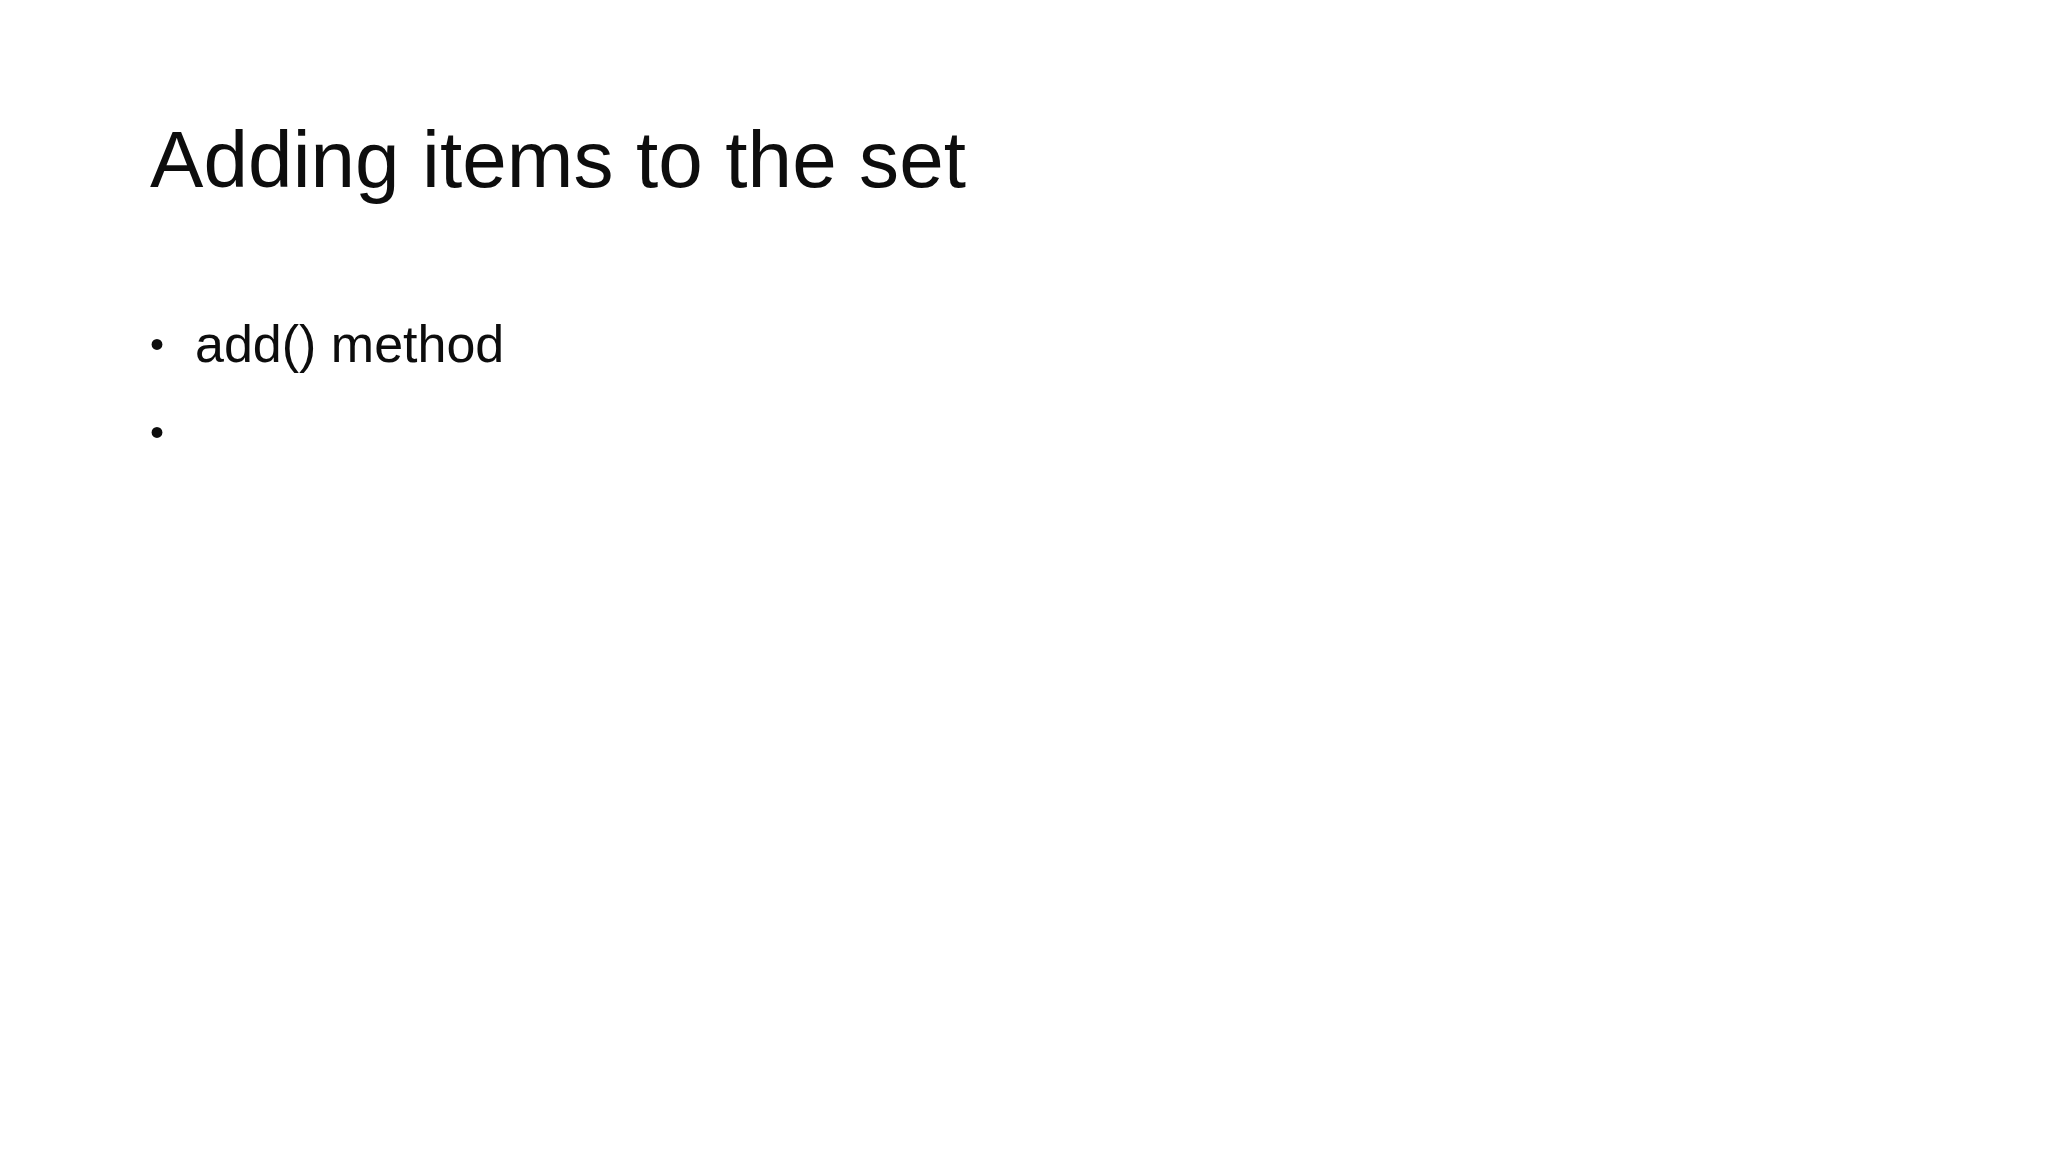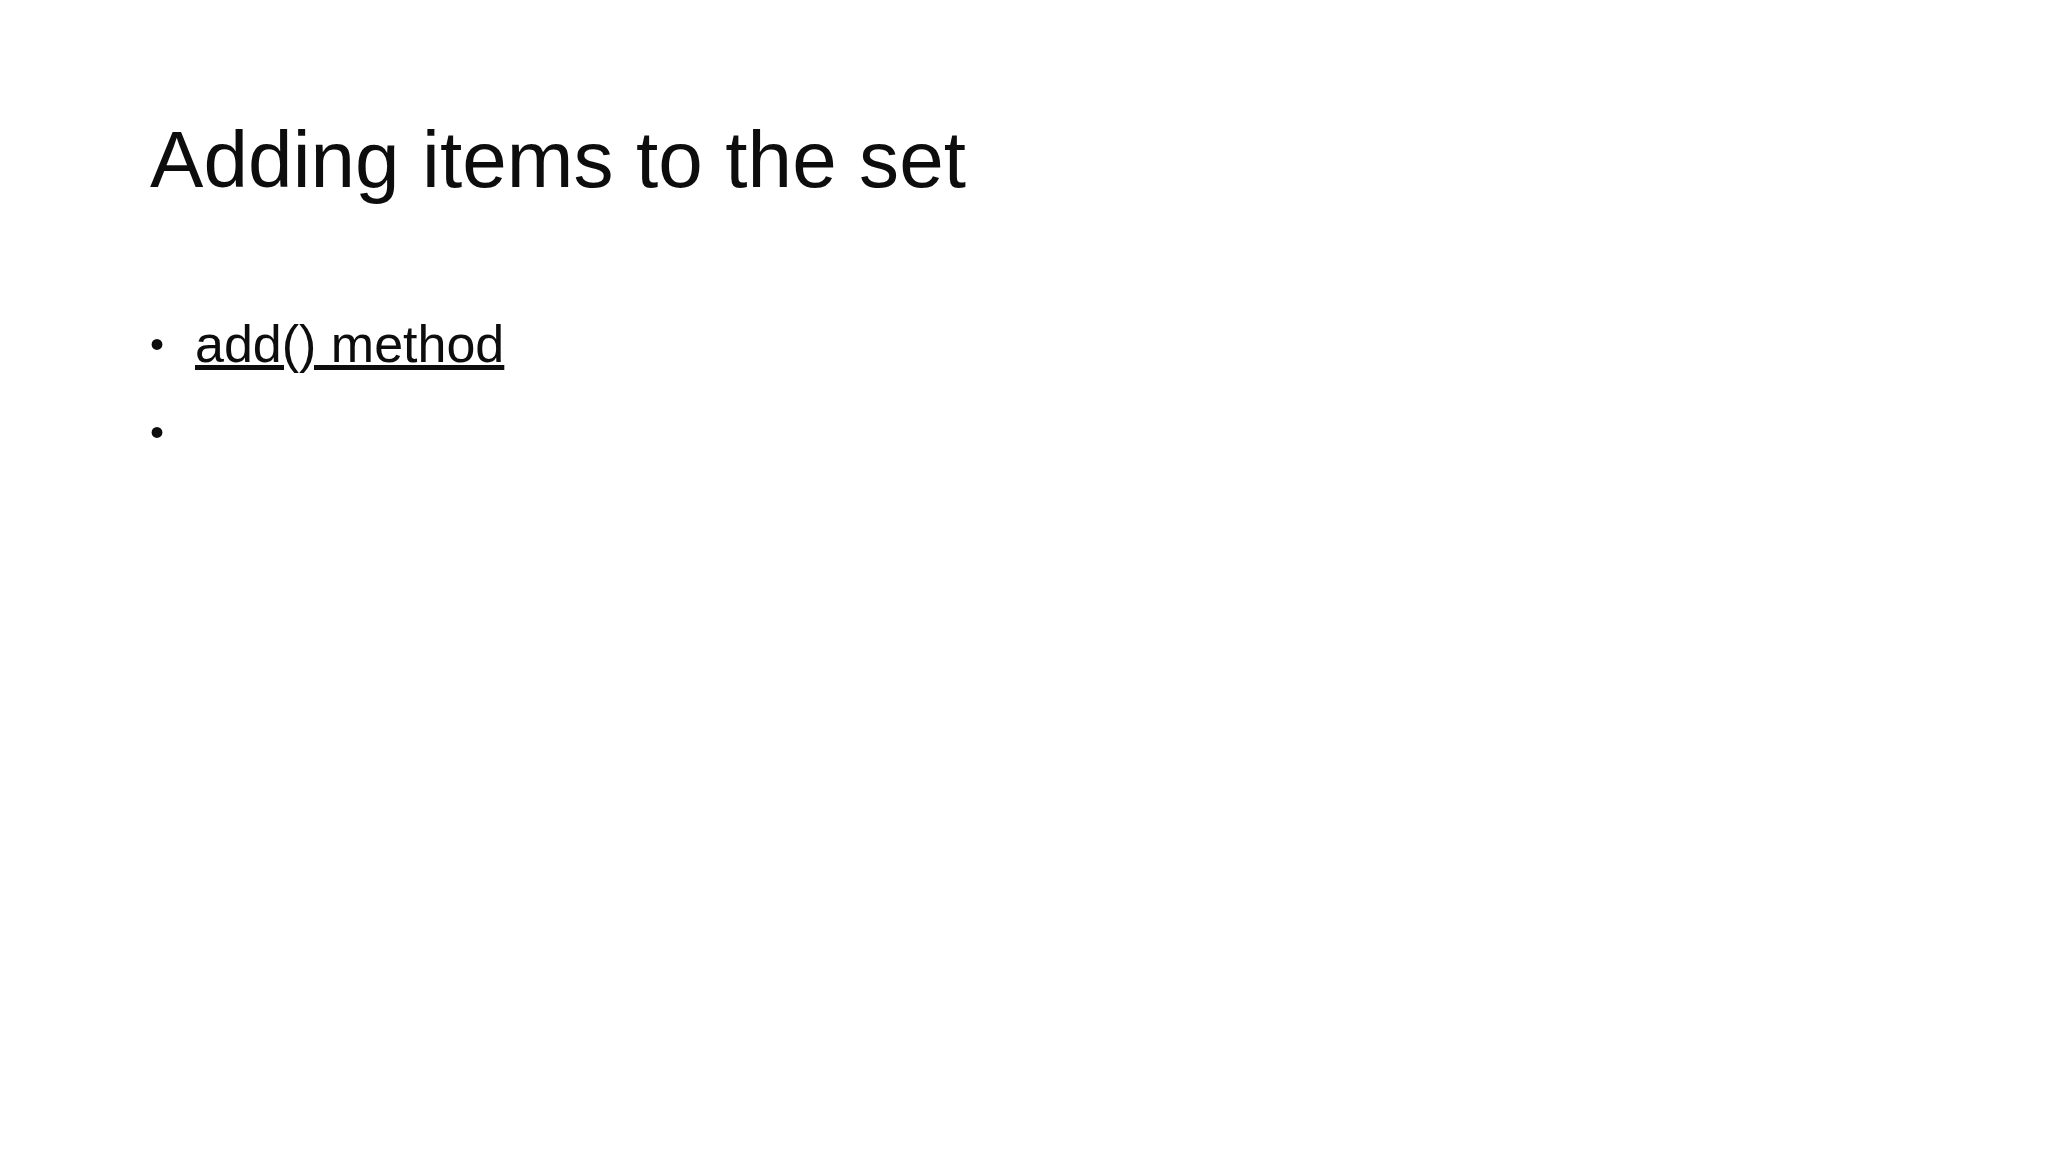--- a/index.html
+++ b/index.html
@@ -69,21 +69,20 @@
     display: inline-block;
     font-size: 40px;
     line-height: 88px;
     color: #0d0d0d;
     text-align: left;
   }
 
   .bullet-text {
     flex: 0 1 auto;
     display: inline-block;
-    text-decoration: underline;
   }
 </style>
 </head>
 <body>
 
 <div class="slide">
 
   <div class="title-block">
     <h1 class="slide-title">Adding items to the set</h1>
   </div>

